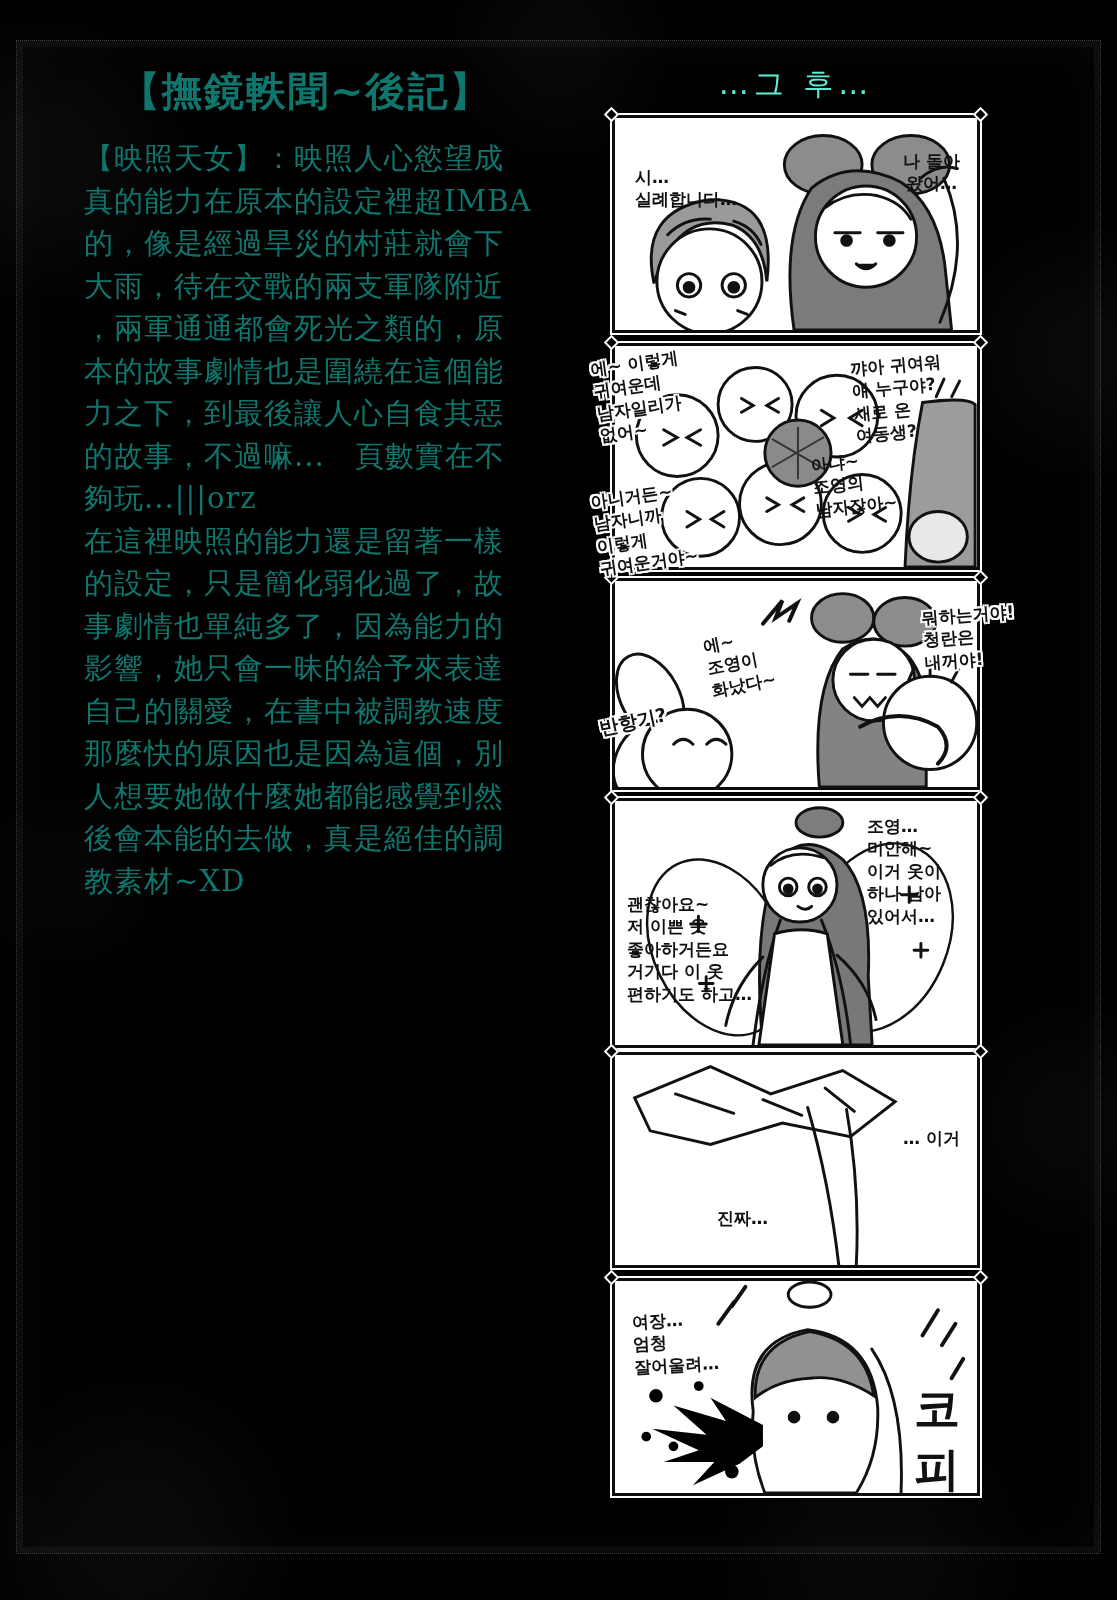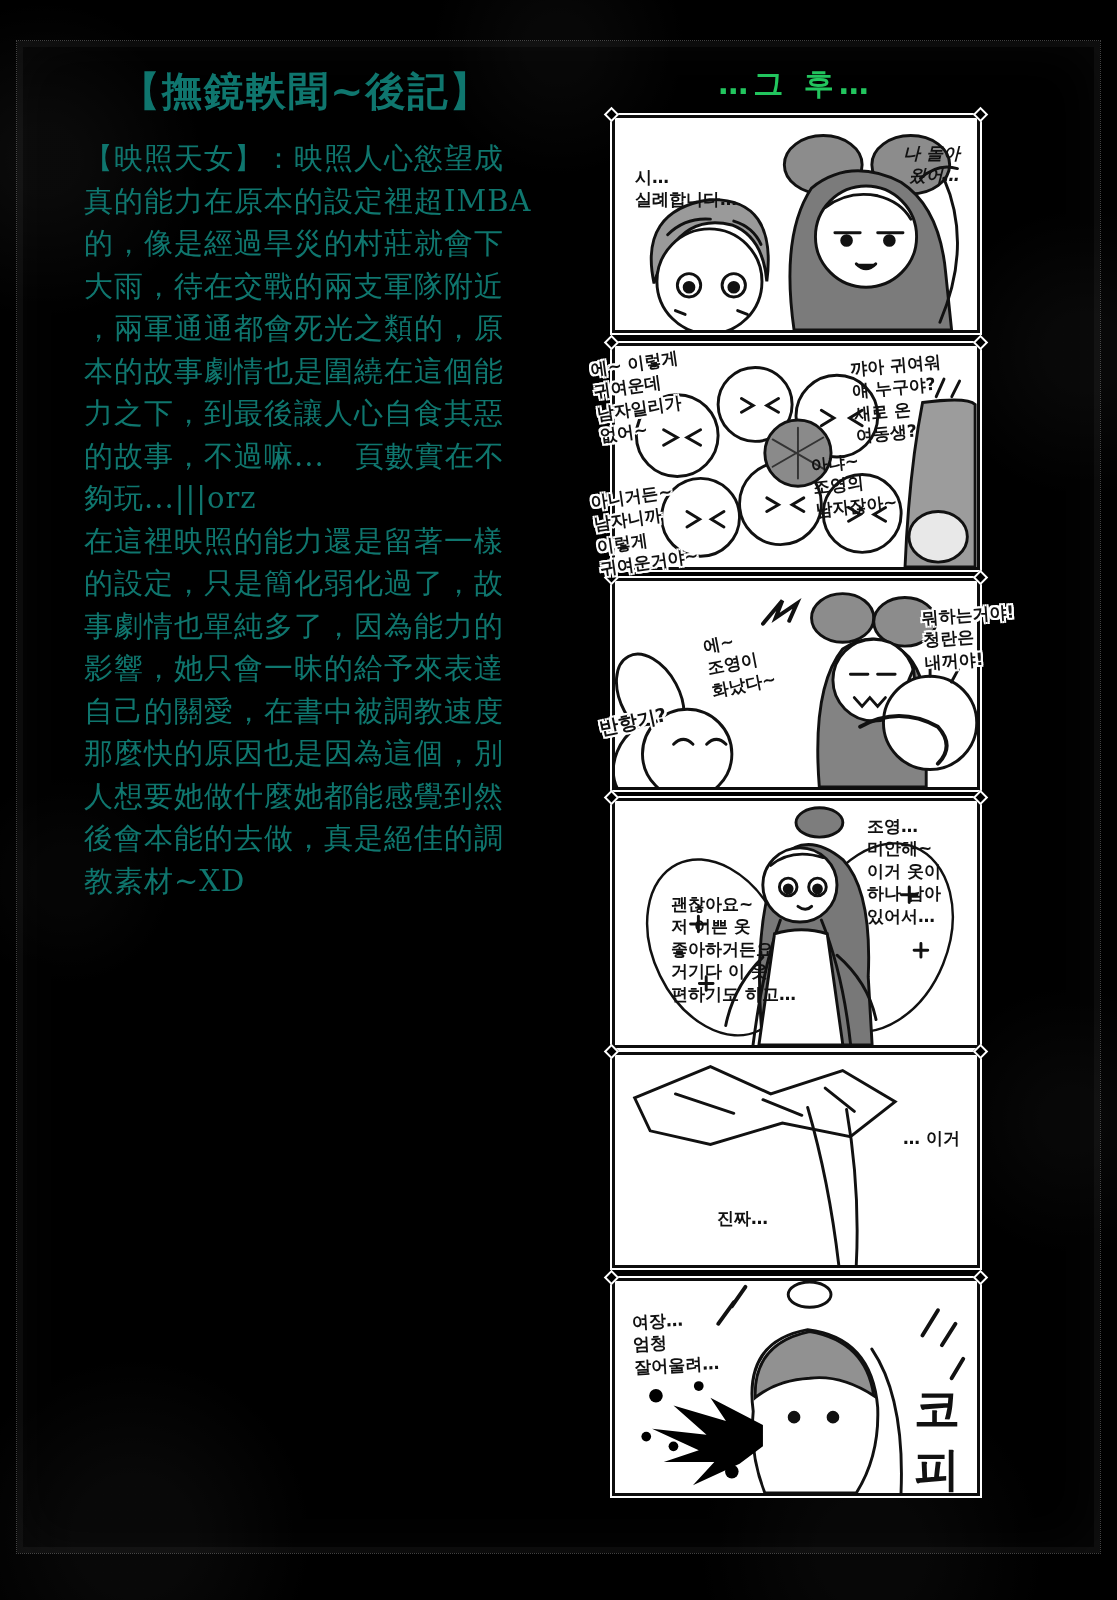--- a/index.html
+++ b/index.html
@@ -19,43 +19,43 @@
     radial-gradient(circle at 12% 96%, rgba(140,140,140,.12) 0 3%, transparent 10%),
     radial-gradient(circle at 78% 97%, rgba(140,140,140,.10) 0 3%, transparent 10%);}
   
   .left-col{position:absolute;left:84px;top:64px;width:505px;color:#0f766e;
             font-family:"DejaVu Serif","Liberation Serif",serif;}
   .page-title{font-size:40px;font-weight:bold;letter-spacing:2px;margin:0 0 18px 36px;}
   .para{font-size:29px;line-height:42.5px;letter-spacing:1px;white-space:pre-line;margin:0;}
   .para.second{margin-top:14px;}
   
   .comic-header{position:absolute;left:612px;top:64px;width:368px;text-align:center;
-                color:#22c55e;font-size:30px;font-weight:bold;letter-spacing:5px;}
+                color:#5eead4;font-size:30px;font-weight:normal;letter-spacing:5px;}
   .panel{position:absolute;left:612px;width:368px;background:#fff;border:3px solid #0d0d0d;
          box-shadow:0 0 0 2px #fff;box-sizing:border-box;}
   .panel::before,.panel::after{content:"";position:absolute;width:7px;height:7px;background:#000;
          border:2px solid #fff;transform:rotate(45deg);top:-9px;}
   .panel::before{left:-9px}  .panel::after{right:-9px}
   #p1{top:115px;height:218px;} #p2{top:343px;height:227px;} #p3{top:578px;height:212px;}
   #p4{top:798px;height:250px;} #p5{top:1052px;height:216px;} #p6{top:1278px;height:218px;}
   .panel svg{position:absolute;left:0;top:0;width:100%;height:100%;z-index:1;}
   .bubble{position:absolute;z-index:2;color:#111;font-weight:bold;font-size:17px;
           line-height:1.32;white-space:pre-line;}
   .ow{text-shadow:-2px 0 #fff,2px 0 #fff,0 -2px #fff,0 2px #fff,
        -2px -2px #fff,2px 2px #fff,-2px 2px #fff,2px -2px #fff;}
   .p1-left{left:20px;top:48px;}
-  .p1-right{left:288px;top:24px;text-align:right;right:auto;font-style:italic;}
+  .p1-right{left:288px;top:32px;text-align:center;right:auto;}
   .p2-out-top{left:-20px;top:6px;transform:rotate(-8deg);}
   .p2-out-bottom{left:-20px;top:138px;transform:rotate(-8deg);}
   .p2-right-top{left:238px;top:8px;transform:rotate(-5deg);}
   .p2-right-mid{left:198px;top:104px;transform:rotate(-6deg);}
   .p3-out-left{left:-16px;top:128px;transform:rotate(-12deg);font-size:19px;}
   .p3-mid{left:92px;top:48px;transform:rotate(-11deg);}
   .p3-right{left:308px;top:22px;transform:rotate(-4deg);width:110px;}
-  .p4-left{left:12px;top:92px;margin-left:44px;}
+  .p4-left{left:12px;top:92px;}
   .p4-right{left:252px;top:14px;text-align:left;width:108px;}
   .p5-right{left:288px;top:72px;}
   .p5-left{left:102px;top:152px;}
   .p6-left{left:18px;top:28px;transform:rotate(-3deg);}
   .p6-sfx{left:300px;top:82px;font-size:46px;font-weight:900;line-height:1;
           writing-mode:vertical-rl;text-orientation:upright;letter-spacing:6px;}
 </style>
 </head>
 <body>
 

